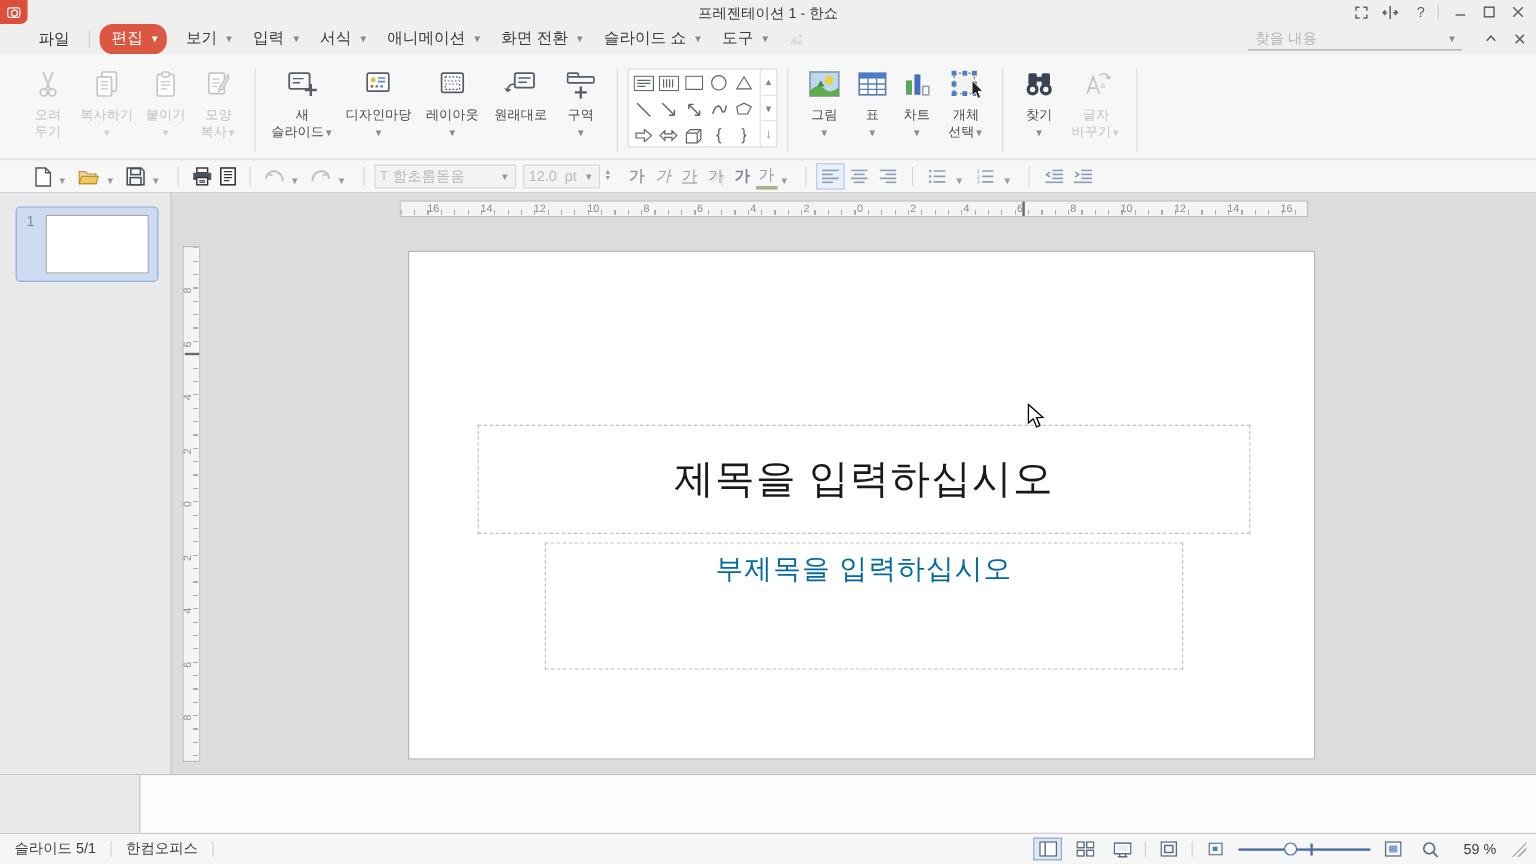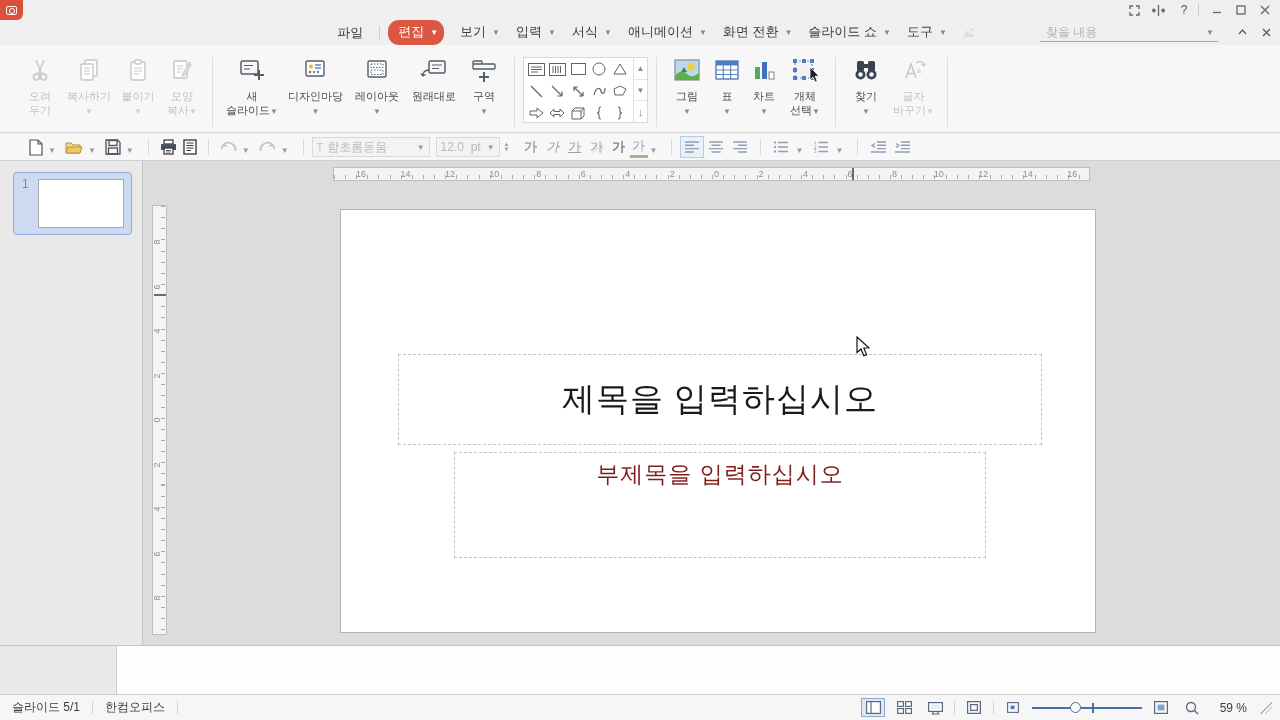--- a/index.html
+++ b/index.html
@@ -11,21 +11,21 @@
   .titlebar { position:absolute; left:0; top:0; width:1280px; height:20px; background:#efefef; }
   .appicon { position:absolute; left:0; top:0; width:23px; height:20px; background:#dd4f3c; border-radius:0 0 6px 0; display:flex; align-items:center; justify-content:center; }
   .appicon .glyph { width:11px; height:9px; border:1.5px solid #fff; border-radius:2px; position:relative; }
   .appicon .glyph::after { content:""; position:absolute; left:2px; top:1px; width:4px; height:4px; border:1px solid #fff; border-radius:50%; }
   .wtitle { position:absolute; left:0; right:0; top:3px; text-align:center; font-size:12px; color:#3a3a3a; }
   .wctrl { position:absolute; top:0; height:20px; display:flex; align-items:center; justify-content:center; width:22px; color:#555; cursor:default; }
   .wctrl svg { stroke:#666; stroke-width:1.3; fill:none; }
   .tsep { position:absolute; top:4px; width:1px; height:12px; background:#c9c9c9; }
 
   
-  .menubar { position:absolute; left:0; top:20px; width:1280px; height:25px; background:#efefef; display:flex; align-items:center;justify-content:center; }
+  .menubar { position:absolute; left:0; top:20px; width:1280px; height:25px; background:#efefef; display:flex; align-items:center; }
   .menu-file { margin-left:24px; font-size:13px; color:#333; padding:3px 8px; }
   .msep { width:1px; height:14px; background:#cfcfcf; margin:0 8px; }
   .menu-item { font-size:13px; color:#3a3a3a; padding:3px 6px 4px 10px; display:flex; align-items:center; gap:6px; }
   .menu-item .dn { font-size:8px; color:#888; }
   .menu-item.active { background:#dc5742; border-radius:11px; color:#fff; margin-right:6px; }
   .menu-item.active .dn { color:#fff; }
   .menu-ghost-icon { width:14px; height:12px; opacity:.45; margin-left:8px; }
   .findbox { position:absolute; left:1040px; top:4px; width:178px; height:18px; border-bottom:1px solid #a9a9a9; color:#b5b5b5; font-size:12px; display:flex; align-items:center; }
   .findbox .ph { flex:1; padding-left:6px; }
   .findbox .dn { font-size:8px; color:#888; padding-right:4px; }
@@ -75,21 +75,21 @@
 
   .vruler { position:absolute; left:152px; top:44px; width:15px; height:430px; background:#f4f4f4; border:1px solid #bdbdbd; }
   .vruler .ticks { position:absolute; top:0; right:1px; height:100%; width:4px; background:repeating-linear-gradient(to bottom, #ababab 0 1px, transparent 1px 11.14px); }
   .vruler .num { position:absolute; left:1px; font-size:9px; color:#8f8f8f; transform:rotate(-90deg); }
   .vmarker { position:absolute; top:88px; left:1px; height:2px; width:12px; background:#6a6a6a; }
 
   .canvas { position:absolute; left:340px; top:48px; width:756px; height:424px; background:#fff; border:1px solid #b5b5b5; }
   .ph-title { position:absolute; left:57px; top:132px; width:644px; height:91px; border:1px dashed #c2c2c2; display:flex; align-items:center; justify-content:center;margin-top:12px; }
   .ph-title .txt { font-size:33px; color:#191919; letter-spacing:1px; }
   .ph-sub { position:absolute; left:113px; top:242px; width:532px; height:106px; border:1px dashed #c2c2c2; text-align:center; }
-  .ph-sub .txt { font-size:23px; color:#7f1d1d; margin-top:6px; display:inline-block; letter-spacing:1px; }
+  .ph-sub .txt { font-size:23px; color:#0369a1; margin-top:6px; display:inline-block; letter-spacing:1px; }
   .cursor { position:absolute; left:515px; top:126px; }
 
   
   .notesbar { position:absolute; left:0; top:645px; width:1280px; height:49px; background:#fdfdfd; border-top:1px solid #c6c6c6; }
   .notesleft { position:absolute; left:0; top:0; width:117px; height:48px; background:#e9e9e9; border-right:1px solid #cccccc; }
   .notestext { position:absolute; left:122px; top:9px; font-size:14px; color:#8e8e8e; }
 
   
   .statusbar { position:absolute; left:0; top:694px; width:1280px; height:26px; background:#f6f6f7; border-top:1px solid #cfcfcf; display:flex; align-items:center; font-size:12px; color:#3c3c3c; }
   .st-item { padding:0 12px; }
@@ -106,20 +106,21 @@
       linear-gradient(135deg, transparent 48%, #b5b5b5 48% 55%, transparent 55%),
       linear-gradient(135deg, transparent 68%, #b5b5b5 68% 75%, transparent 75%); }
 </style>
 </head>
 <body>
 
 <div class="titlebar">
   <div class="appicon">
       <div class="glyph"></div>
     </div>
+  <div class="wtitle">프레젠테이션 1 - 한쇼</div>
   <div class="wctrl" style="left:1123px">
     <svg width="11" height="11" viewBox="0 0 11 11">
         <path d="M1 4 L1 1 L4 1 M7 1 L10 1 L10 4 M10 7 L10 10 L7 10 M4 10 L1 10 L1 7"></path>
       </svg>
   </div>
   <div class="wctrl" style="left:1147px">
     <svg width="13" height="11" viewBox="0 0 13 11">
         <path d="M6.5 0 L6.5 11 M0 5.5 L4 5.5 M2.5 3.5 L0.5 5.5 L2.5 7.5 M13 5.5 L9 5.5 M10.5 3.5 L12.5 5.5 L10.5 7.5"></path>
       </svg>
   </div>

